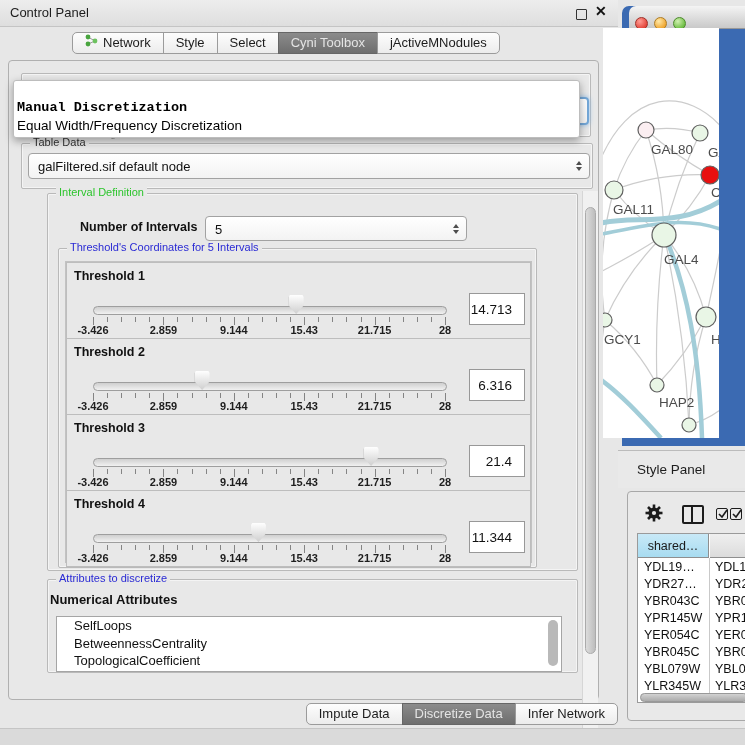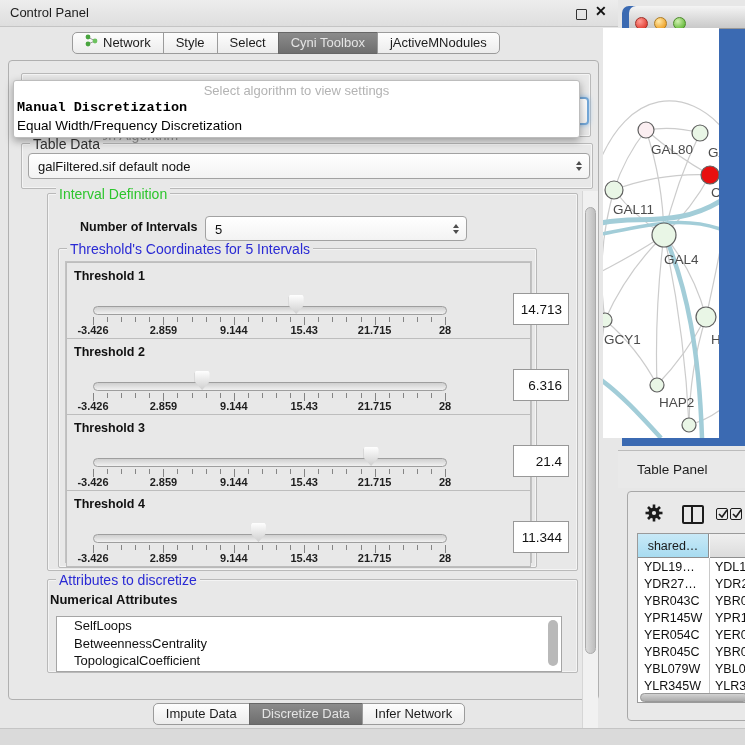--- a/index.html
+++ b/index.html
@@ -11,25 +11,25 @@
   #titlebar .wtitle{left:10px;top:5px;font-size:13px;color:#1d1d1d;}
   .float-icon{left:576px;top:9px;width:9px;height:9px;border:1.5px solid #333;border-radius:1px;}
   .close-icon{left:595px;top:3px;font-size:14px;font-weight:bold;color:#111;}
   
   .seg{display:flex;}
   .seg .tab{height:20px;line-height:20px;padding:0 12px;font-size:13px;color:#1c1c1c;background:linear-gradient(#fdfdfd,#ececec);border:1px solid #9b9b9b;margin-left:-1px;display:flex;align-items:center;gap:5px;cursor:default;}
   .seg .tab:first-child{border-radius:5px 0 0 5px;margin-left:0;}
   .seg .tab:last-child{border-radius:0 5px 5px 0;}
   .seg .tab.sel{background:linear-gradient(#8b8b8b,#6e6e6e);color:#e4e4e4;border-color:#666;}
   #toptabs{left:72px;top:32px;}
-  #bottomtabs{left:0;top:703px;width:618px;display:flex;justify-content:center;}
+  #bottomtabs{left:0;top:703px;width:618px;display:flex;justify-content:flex-end;}
   
   #content{left:8px;top:60px;width:589px;height:638px;border:1px solid #b0b0b0;border-radius:4px;background:#e8e8e8;}
   .group{position:absolute;border:1px solid #b9b9b9;border-radius:2px;box-shadow:inset 0 0 0 1px #f4f4f4;}
-  .gtitle{position:absolute;top:-8px;left:8px;background:#e8e8e8;padding:0 3px;font-size:14px;color:#333;}
+  .gtitle{position:absolute;top:-8px;left:8px;background:#e8e8e8;padding:0 3px;font-size:11px;color:#333;}
   .gtitle.green{color:#2dc52d;}
   .gtitle.blue{color:#2a2ad4;text-align:center;}
   .gtitle.faint{color:#979797;}
   
   .combo{position:absolute;background:linear-gradient(#ffffff,#f3f3f3);border:1px solid #a2a2a2;border-radius:4px;font-size:13px;color:#111;}
   .combo .cval{position:absolute;left:9px;top:50%;transform:translateY(-50%);white-space:nowrap;}
   .stepper{position:absolute;right:7px;top:50%;transform:translateY(-50%);display:flex;flex-direction:column;gap:2px;}
   .tri-up{width:0;height:0;border-left:3.5px solid transparent;border-right:3.5px solid transparent;border-bottom:4.5px solid #4d4d4d;}
   .tri-down{width:0;height:0;border-left:3.5px solid transparent;border-right:3.5px solid transparent;border-top:4.5px solid #4d4d4d;}
   .combo.focus{border:2px solid #74a7d7;box-shadow:0 0 5px #8ab8e4;}
@@ -41,21 +41,21 @@
   .vtrack{background:#f1f1f1;border-left:1px solid #d6d6d6;}
   .vthumb{background:linear-gradient(90deg,#dcdcdc,#bdbdbd);border:1px solid #aaa;border-radius:6px;}
   
   .tblock{position:relative;width:463px;height:75px;border:1px solid #bdbdbd;margin-top:-1px;background:#e8e8e8;}
   .tblock:first-child{margin-top:0;}
   .tlabel{position:absolute;left:7px;top:6px;font-size:12.5px;font-weight:bold;color:#111;}
   .track{position:absolute;left:26px;top:43px;width:352px;height:7px;border:1px solid #9e9e9e;border-radius:5px;background:linear-gradient(#cfcfcf,#f1f1f1);}
   .thumb{position:absolute;top:32px;width:15px;height:19px;background:linear-gradient(#fefefe,#cfcfcf);clip-path:polygon(8% 0,92% 0,100% 10%,100% 55%,50% 100%,0 55%,0 10%);filter:drop-shadow(0 0 1px #777);}
   .tick{position:absolute;width:1px;background:#848484;}
   .ticklabel{position:absolute;top:61px;transform:translateX(-50%);font-size:11px;font-weight:600;color:#1e1e1e;white-space:nowrap;}
-  .vbox{position:absolute;left:402px;top:30px;width:56px;height:32px;background:#fff;border:1px solid #989898;font-size:13.5px;color:#111;line-height:32px;text-align:right;padding-right:6px;box-sizing:border-box;margin-left:44px;}
+  .vbox{position:absolute;left:402px;top:30px;width:56px;height:32px;background:#fff;border:1px solid #989898;font-size:13.5px;color:#111;line-height:32px;text-align:right;padding-right:12px;box-sizing:border-box;}
   
   #attrlist{left:8px;top:36px;width:504px;height:54px;background:#fff;border:1px solid #a5a5a5;overflow:hidden;}
   .aitem{padding-left:17px;font-size:13px;color:#111;line-height:17.5px;}
   #attrscroll{position:absolute;right:3px;top:3px;width:10px;height:46px;background:#b9b9b9;border-radius:5px;}
   
   #applybtn{left:268px;top:671px;width:68px;height:21px;background:linear-gradient(#fefefe,#e2e2e2);border:1px solid #999;border-radius:5px;font-size:13.5px;color:#111;text-align:center;line-height:21px;}
   
   #bstrip{left:0;top:728px;width:745px;height:17px;background:#dadada;border-top:1px solid #c5c5c5;}
   
   #netframe{left:622px;top:6px;width:123px;height:440px;background:#3b6ab2;border-top-left-radius:7px;}
@@ -318,21 +318,20 @@
           <div class="aitem">BetweennessCentrality</div>
           <div class="aitem">TopologicalCoefficient</div>
           <div id="attrscroll"></div>
         </div>
     </div>
 
     <div class="abs" id="applybtn">Apply</div>
   </div>
 
   <div class="abs" id="popup">
-    <div class="hint">Select algorithm to view settings</div>
   <div class="pitem" style="top: 19px; font-weight: bold; font-family: Liberation Mono, monospace;">Manual Discretization</div>
       <div class="pitem" style="top: 37px;">Equal Width/Frequency Discretization</div>
     </div>
 
   <div class="abs seg" id="bottomtabs">
       <div class="tab">
         <span>Impute Data</span>
       </div>
       <div class="tab sel">
         <span>Discretize Data</span>
@@ -387,21 +386,21 @@
         <text x="105" y="129" font-size="13.5" fill="#4c4c4c" font-family="&quot;Liberation Sans&quot;,sans-serif">GA</text>
         <text x="108" y="169" font-size="13.5" fill="#4c4c4c" font-family="&quot;Liberation Sans&quot;,sans-serif">C</text>
         <text x="10" y="186" font-size="13.5" fill="#4c4c4c" font-family="&quot;Liberation Sans&quot;,sans-serif">GAL11</text>
         <text x="61" y="236" font-size="13.5" fill="#4c4c4c" font-family="&quot;Liberation Sans&quot;,sans-serif">GAL4</text>
         <text x="1" y="316" font-size="13.5" fill="#4c4c4c" font-family="&quot;Liberation Sans&quot;,sans-serif">GCY1</text>
         <text x="108" y="316" font-size="13.5" fill="#4c4c4c" font-family="&quot;Liberation Sans&quot;,sans-serif">H</text>
         <text x="56" y="379" font-size="13.5" fill="#4c4c4c" font-family="&quot;Liberation Sans&quot;,sans-serif">HAP2</text>
       </svg></div>
 
   <div class="abs" id="tphead">
-    <span class="abs ptitle">Table Panel</span>
+    <span class="abs ptitle">Style Panel</span>
   </div>
   <div class="abs" id="toolpanel">
     <span class="abs" style="left:16px;top:11px;">
       <svg width="20" height="20" viewBox="0 0 20 20">
         <g stroke="#1c1c1c" stroke-width="2.6">
           <line x1="10" y1="1.5" x2="10" y2="18.5"></line>
             <line x1="1.5" y1="10" x2="18.5" y2="10"></line>
           <line x1="4" y1="4" x2="16" y2="16"></line>
             <line x1="16" y1="4" x2="4" y2="16"></line>
         </g>

